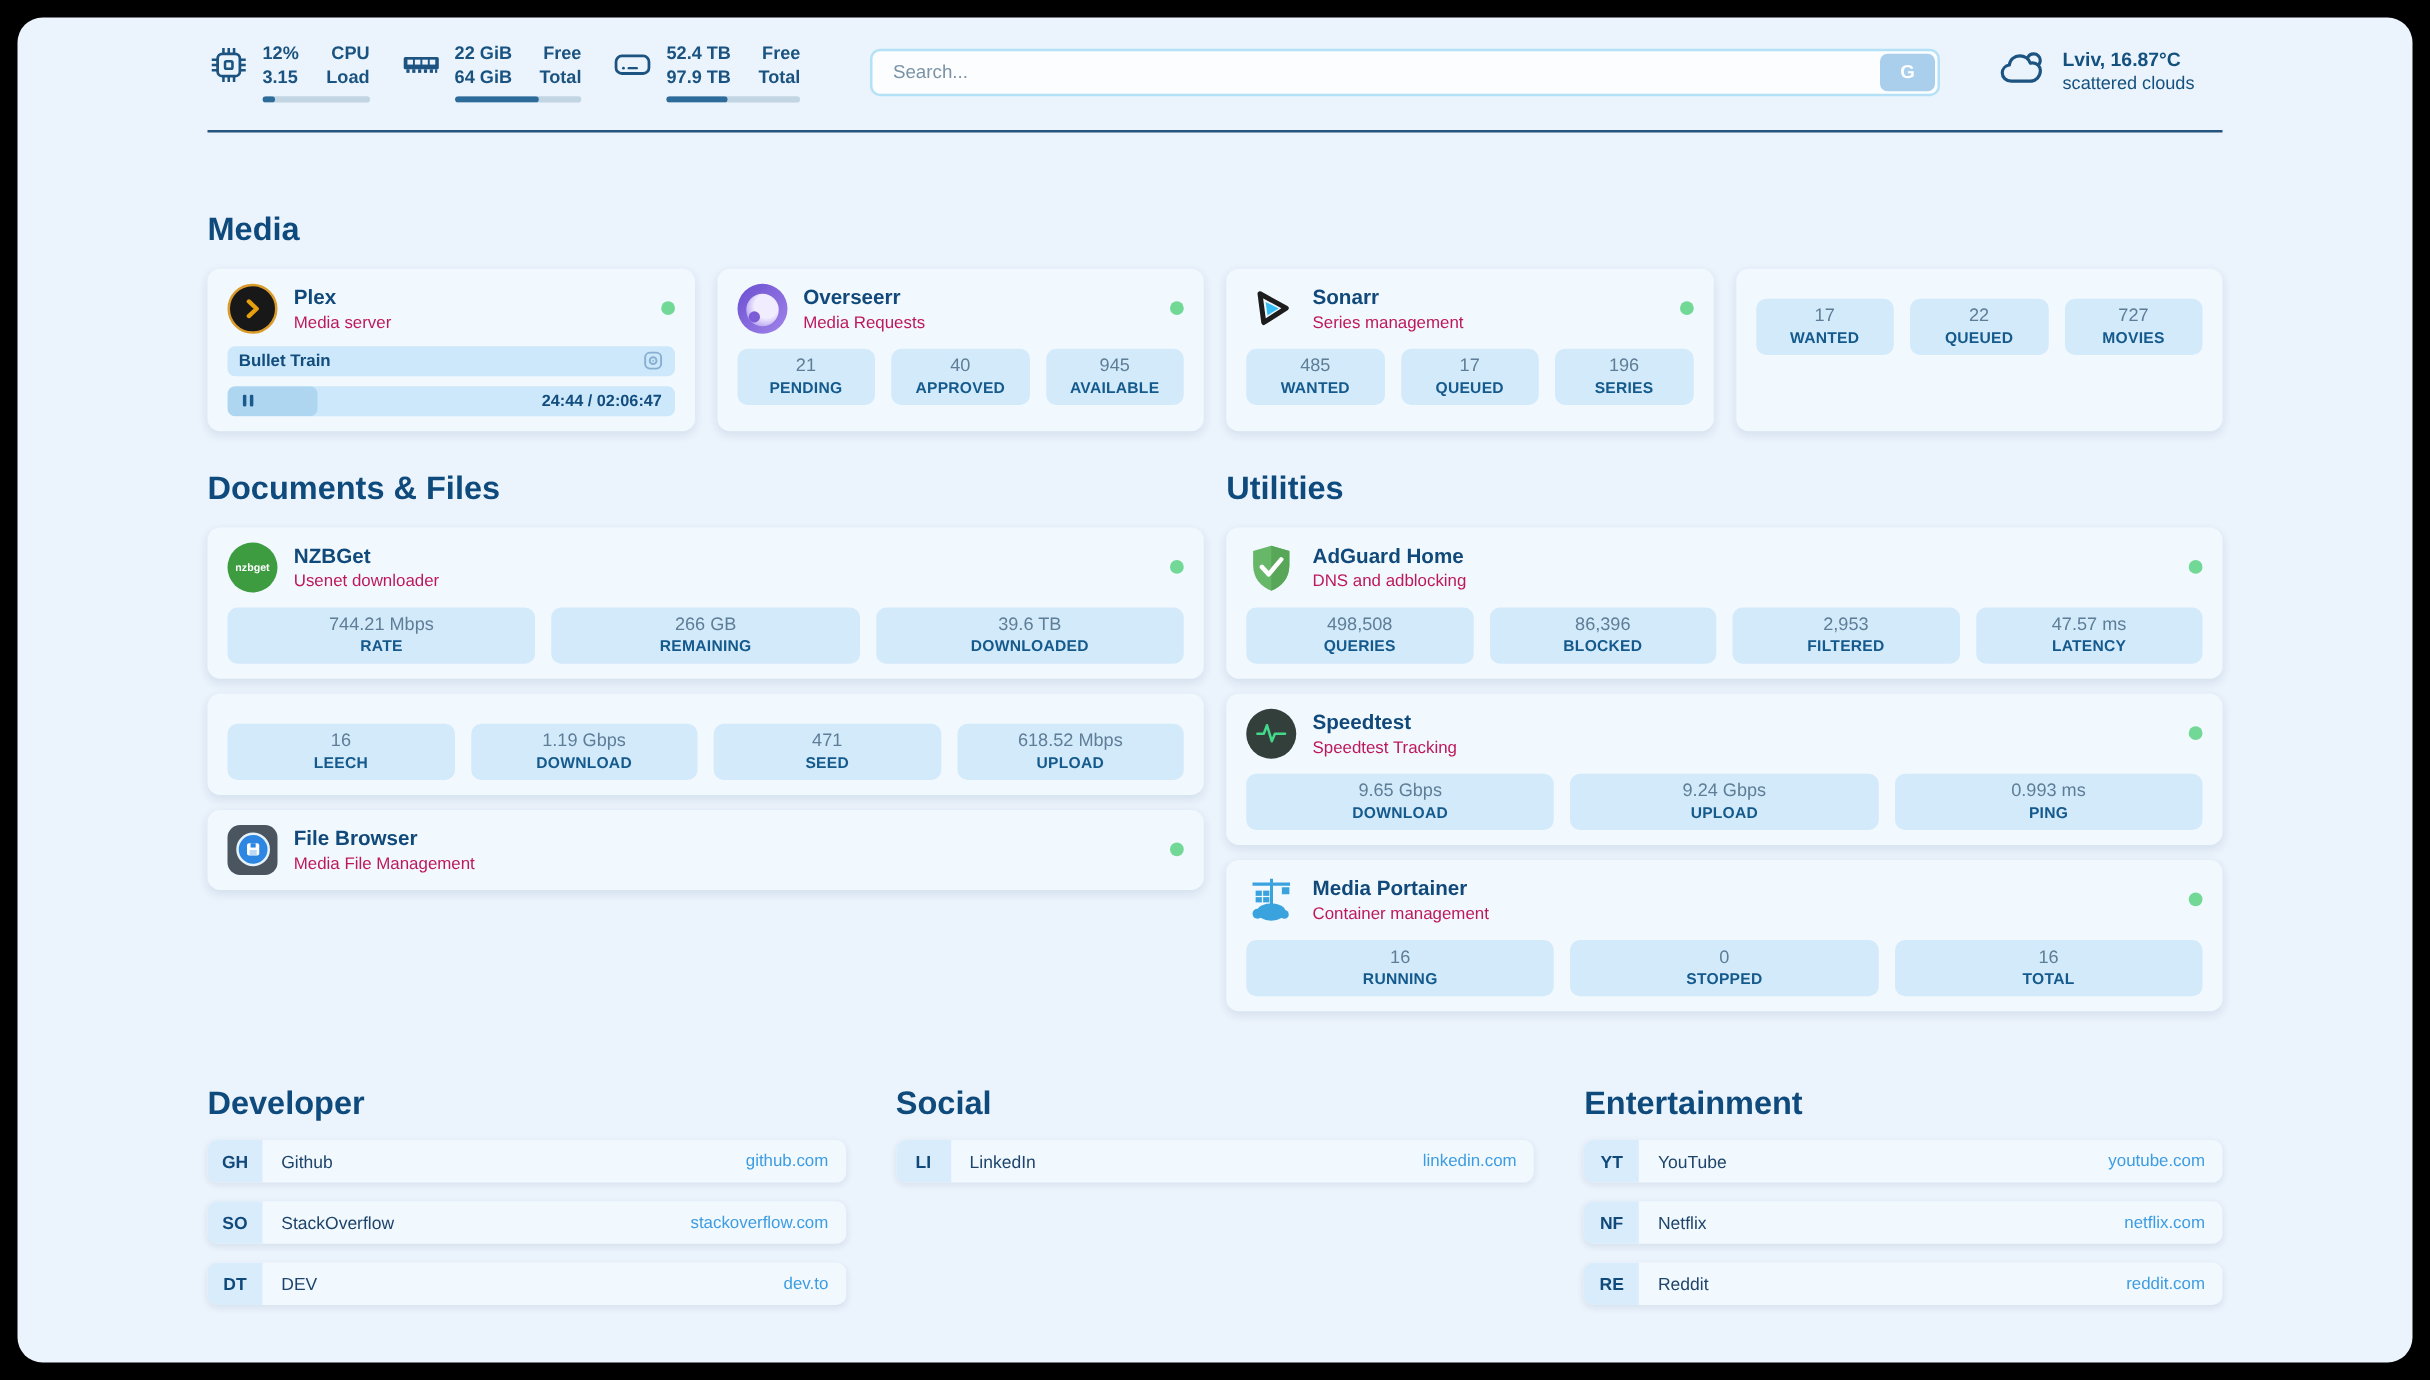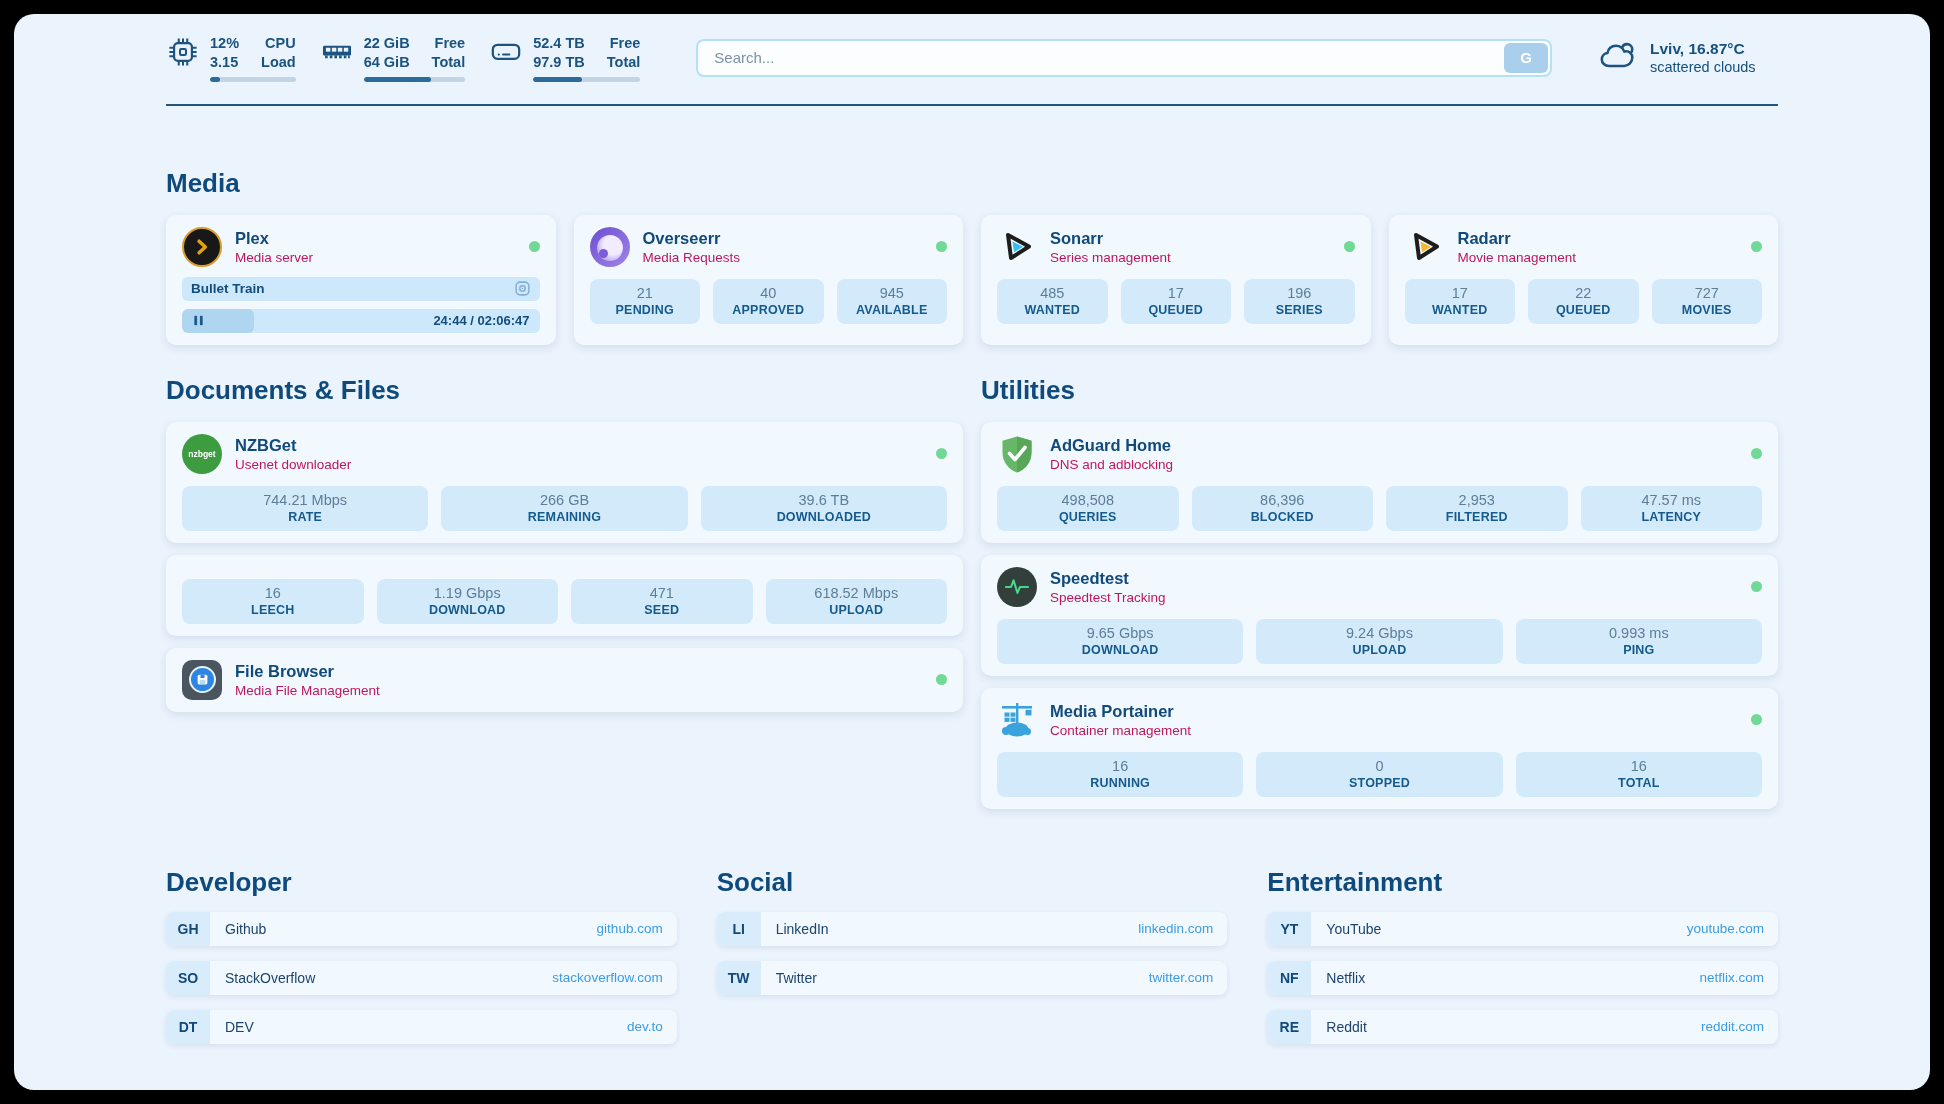--- a/index.html
+++ b/index.html
@@ -293,33 +293,20 @@
             <div class="stat-l">QUEUED</div>
           </div>
           <div class="stat">
             <div class="stat-v">196</div>
             <div class="stat-l">SERIES</div>
           </div>
         </div>
       </div>
 
       <div class="card">
-        <div class="card-head">
-          <span class="svc-icon tri-icon">
-            <svg viewBox="0 0 40 40" width="40" height="40">
-              <path d="M11 8 L32 19.5 L14 31 Z" stroke="#1d1d1d" stroke-width="4" stroke-linejoin="round" fill="none"></path>
-              <path d="M15.5 14.5 L26 19.7 L17 25.3 Z" fill="#f7b731"></path>
-            </svg>
-          </span>
-          <div class="svc-titles">
-            <span class="svc-title">Radarr</span>
-            <span class="svc-sub">Movie management</span>
-          </div>
-          <span class="status-dot"></span>
-        </div>
         <div class="stats">
           <div class="stat">
             <div class="stat-v">17</div>
             <div class="stat-l">WANTED</div>
           </div>
           <div class="stat">
             <div class="stat-v">22</div>
             <div class="stat-l">QUEUED</div>
           </div>
           <div class="stat">
@@ -539,25 +526,20 @@
     </div>
 
     <div>
       <div class="section-h">Social</div>
       <div class="bm-rows">
         <div class="bm-row">
           <span class="bm-abbr">LI</span>
           <span class="bm-name">LinkedIn</span>
           <span class="bm-url">linkedin.com</span>
         </div>
-        <div class="bm-row">
-          <span class="bm-abbr">TW</span>
-          <span class="bm-name">Twitter</span>
-          <span class="bm-url">twitter.com</span>
-        </div>
       </div>
     </div>
 
     <div>
       <div class="section-h">Entertainment</div>
       <div class="bm-rows">
         <div class="bm-row">
           <span class="bm-abbr">YT</span>
           <span class="bm-name">YouTube</span>
           <span class="bm-url">youtube.com</span>

